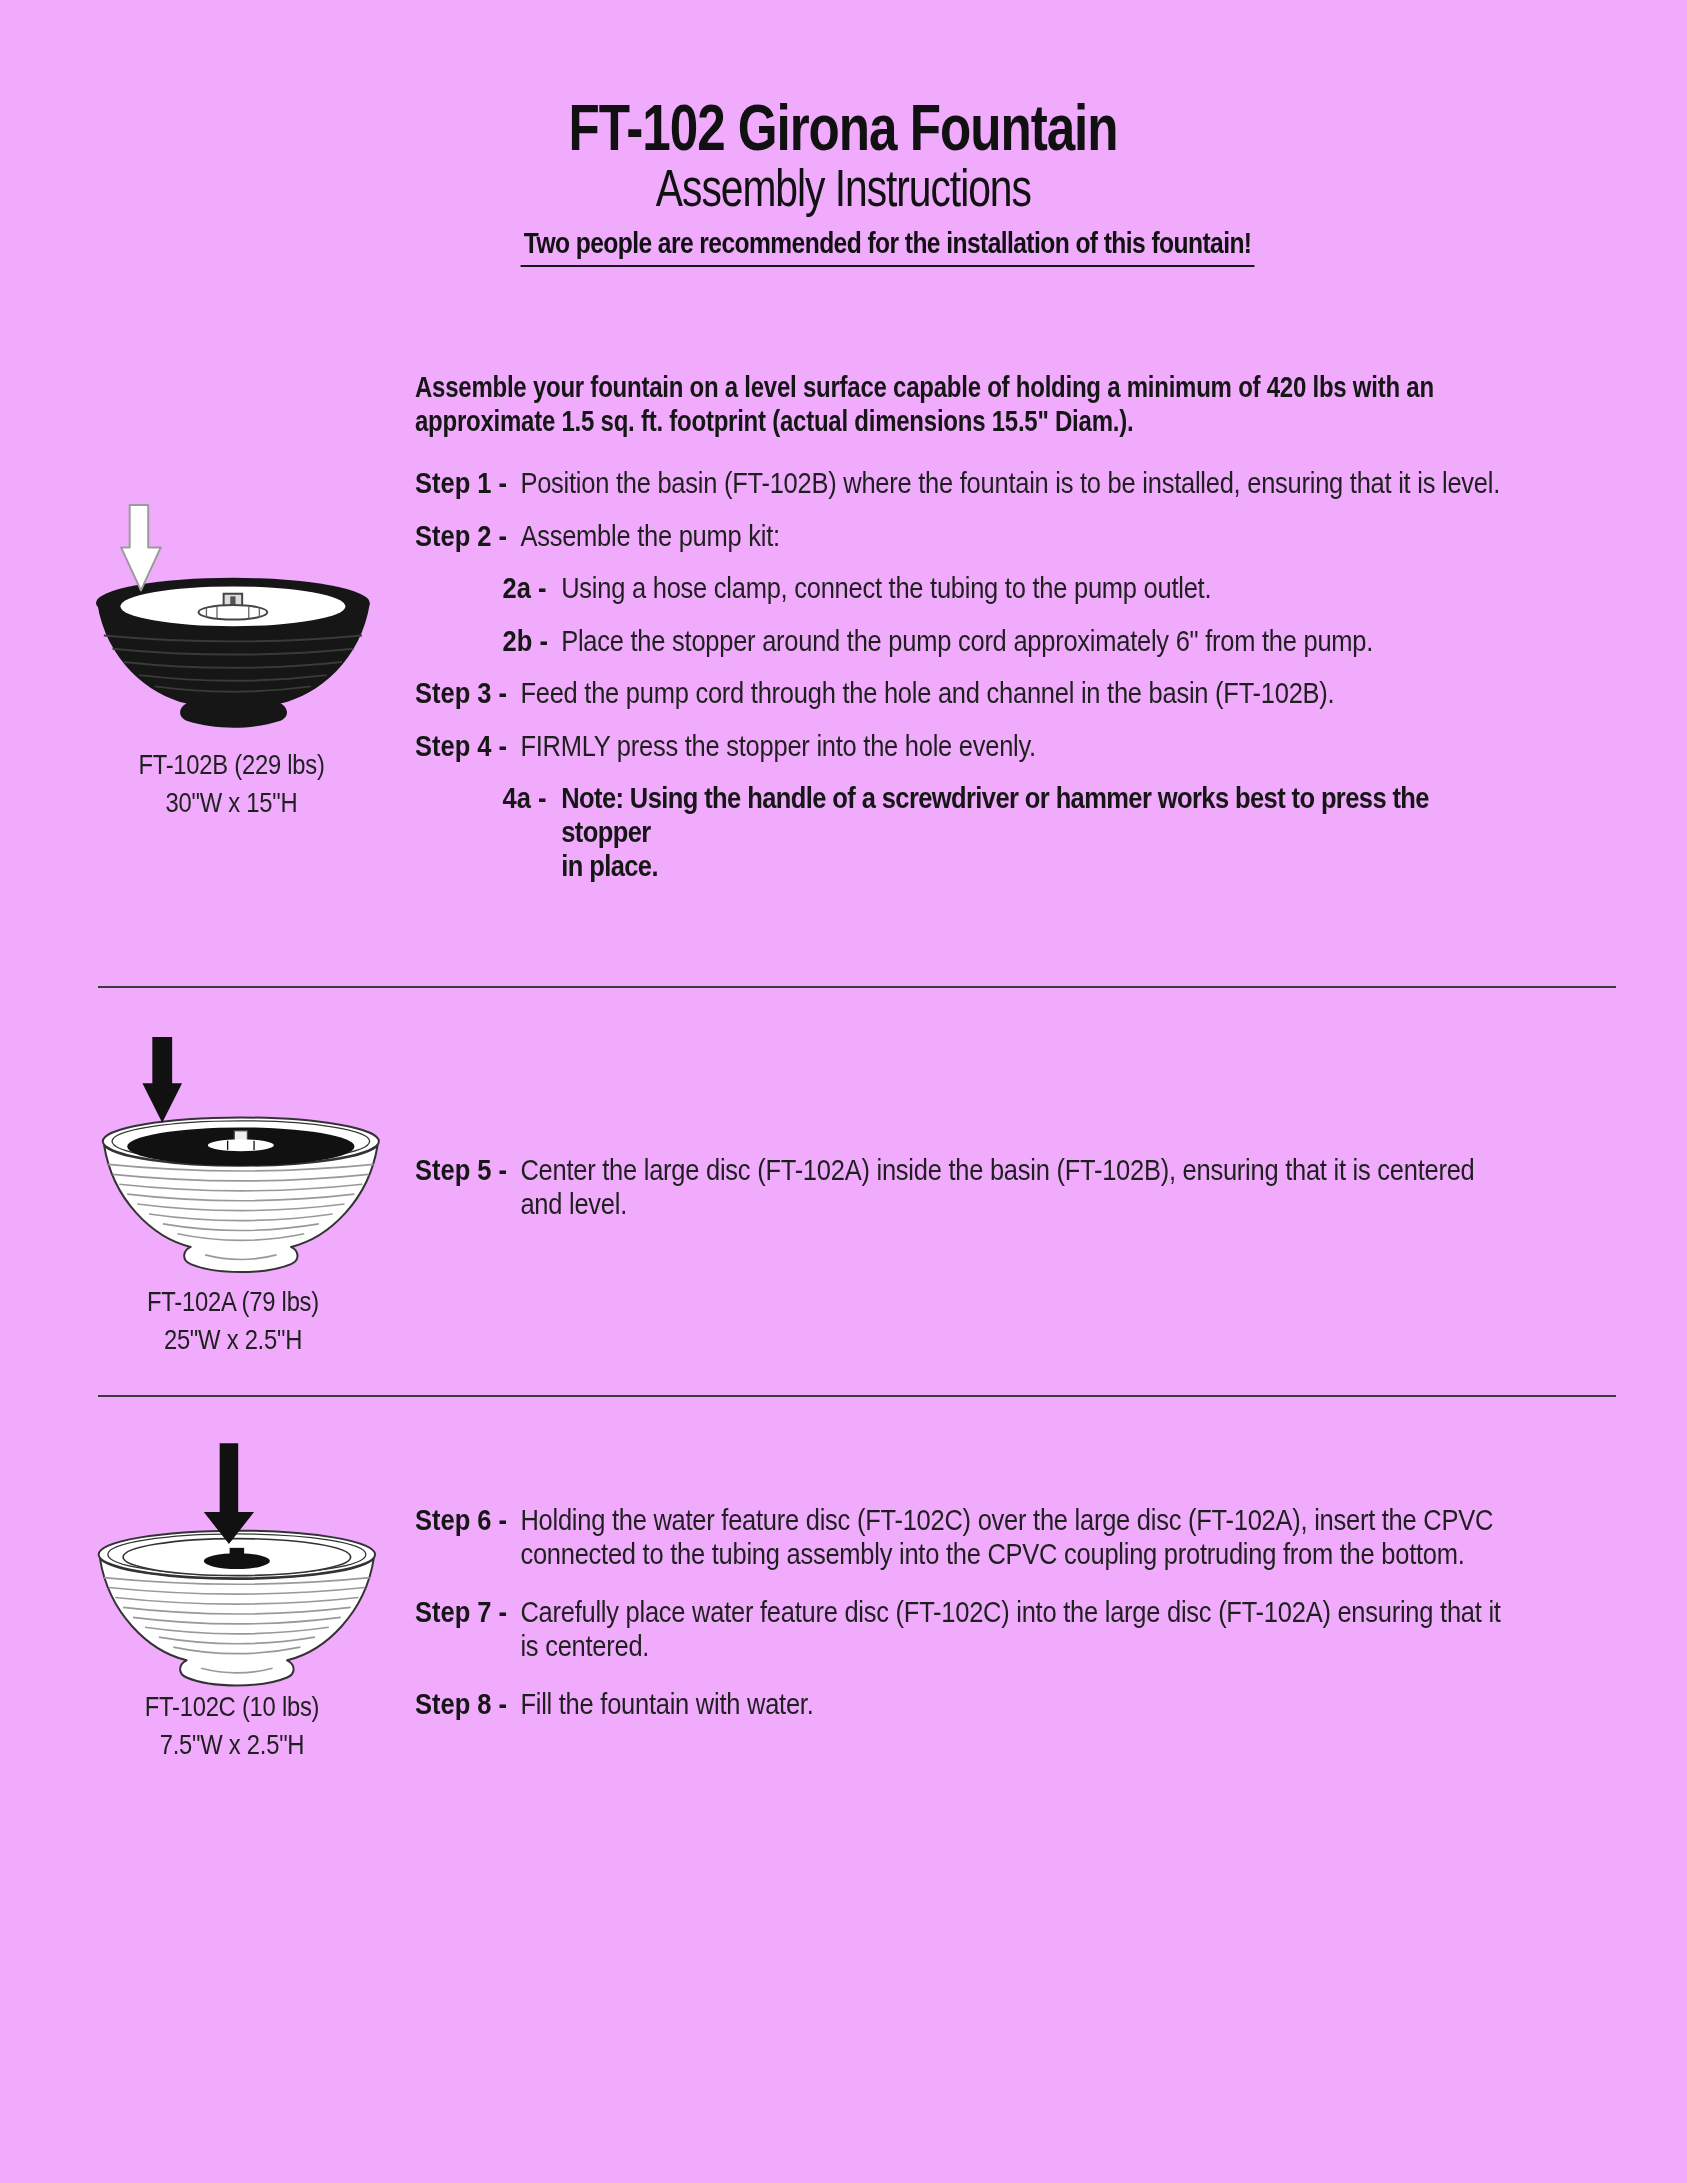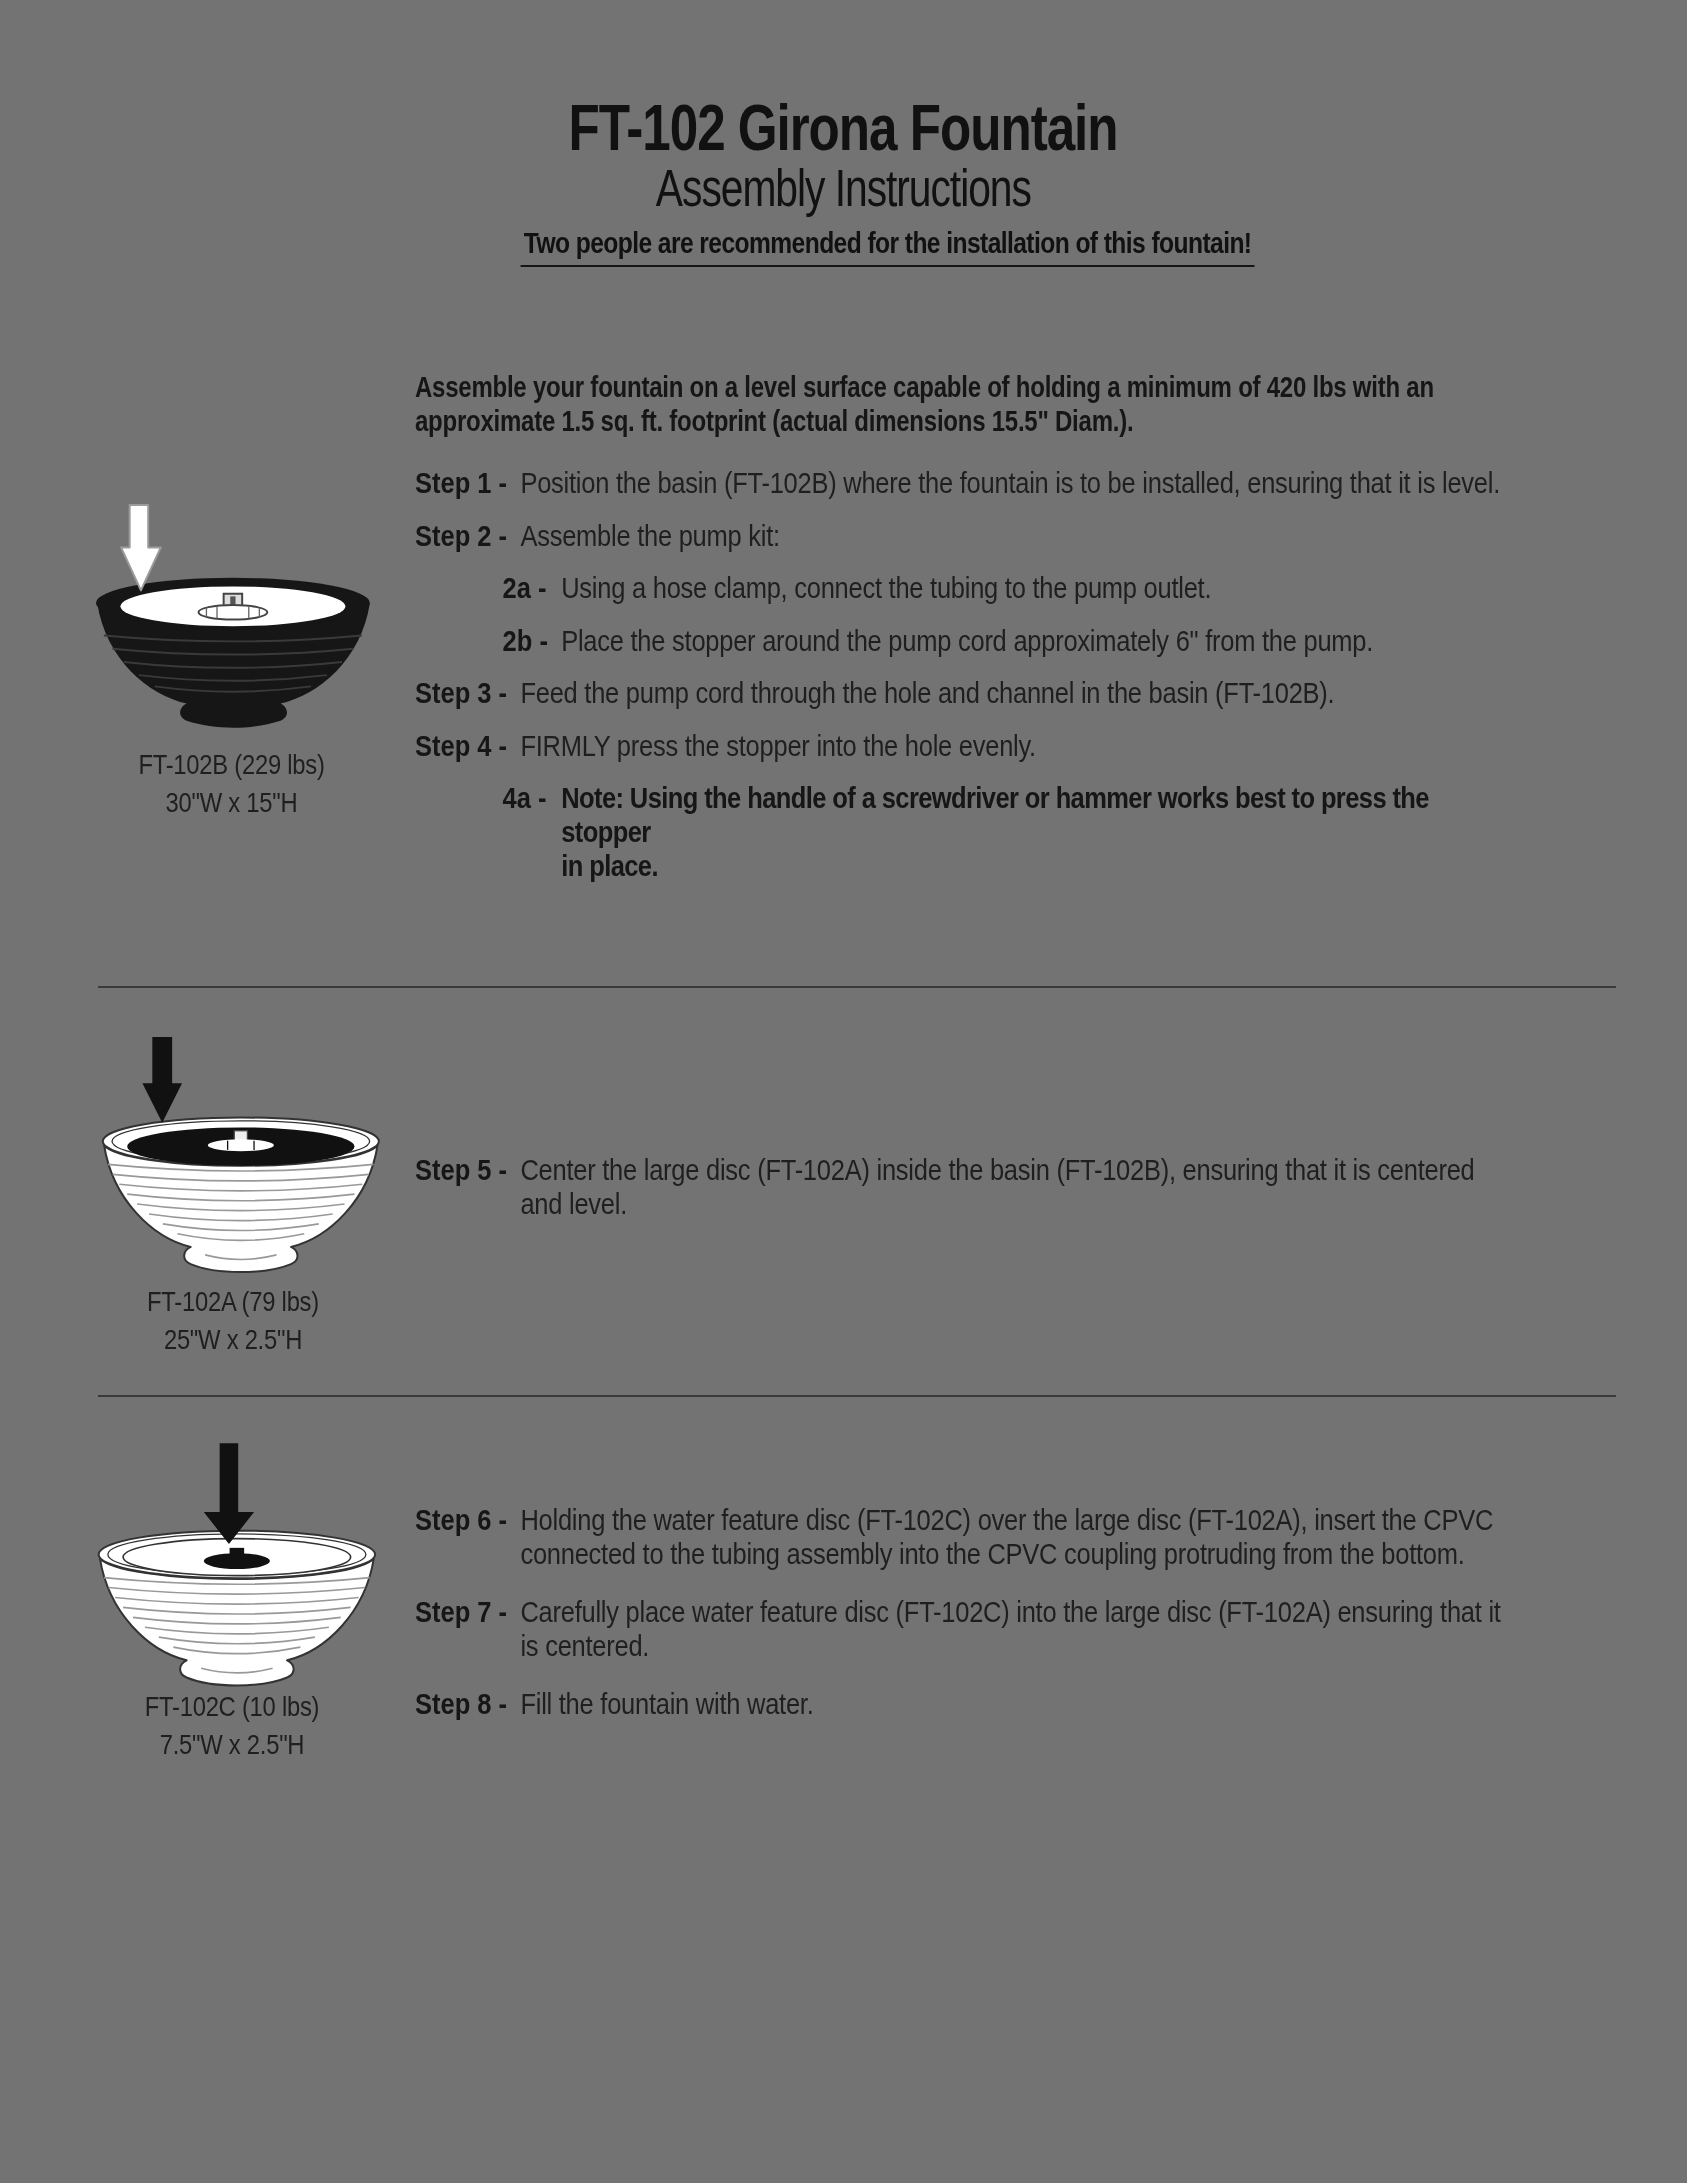--- a/index.html
+++ b/index.html
@@ -1,16 +1,16 @@
 <!DOCTYPE html>
 <html style="font-size:10.6px"><head>
 <meta charset="utf-8">
 <style>
   html,body{margin:0;padding:0;background:#ffffff;}
-  .page{position:relative;width:1687px;height:2183px;background:#737373;overflow:hidden;
+  .page{position:relative;width:1687px;height:2183px;background:#f0abfc;overflow:hidden;
         font-family:"Liberation Sans","DejaVu Sans",sans-serif;color:#1f1f1f;}
 
   
   .hdr{position:absolute;left:0;width:100%;text-align:center;}
   .hdr-title{top:91px;font-size:64px;font-weight:700;color:#111;}
   .hdr-sub{top:159px;font-size:51px;font-weight:400;color:#111;}
   .hdr-tag{top:226px;font-size:30px;font-weight:700;color:#111;margin-left:44px;}
   .cx80{display:inline-block;transform:scaleX(0.80);transform-origin:50% 0;letter-spacing:-1.3px;white-space:nowrap;}
   .cx85c{display:inline-block;transform:scaleX(0.82);transform-origin:50% 0;letter-spacing:-0.7px;white-space:nowrap;
          border-bottom:2.6px solid #151515;padding:0 4px 5.3px 4px;}

